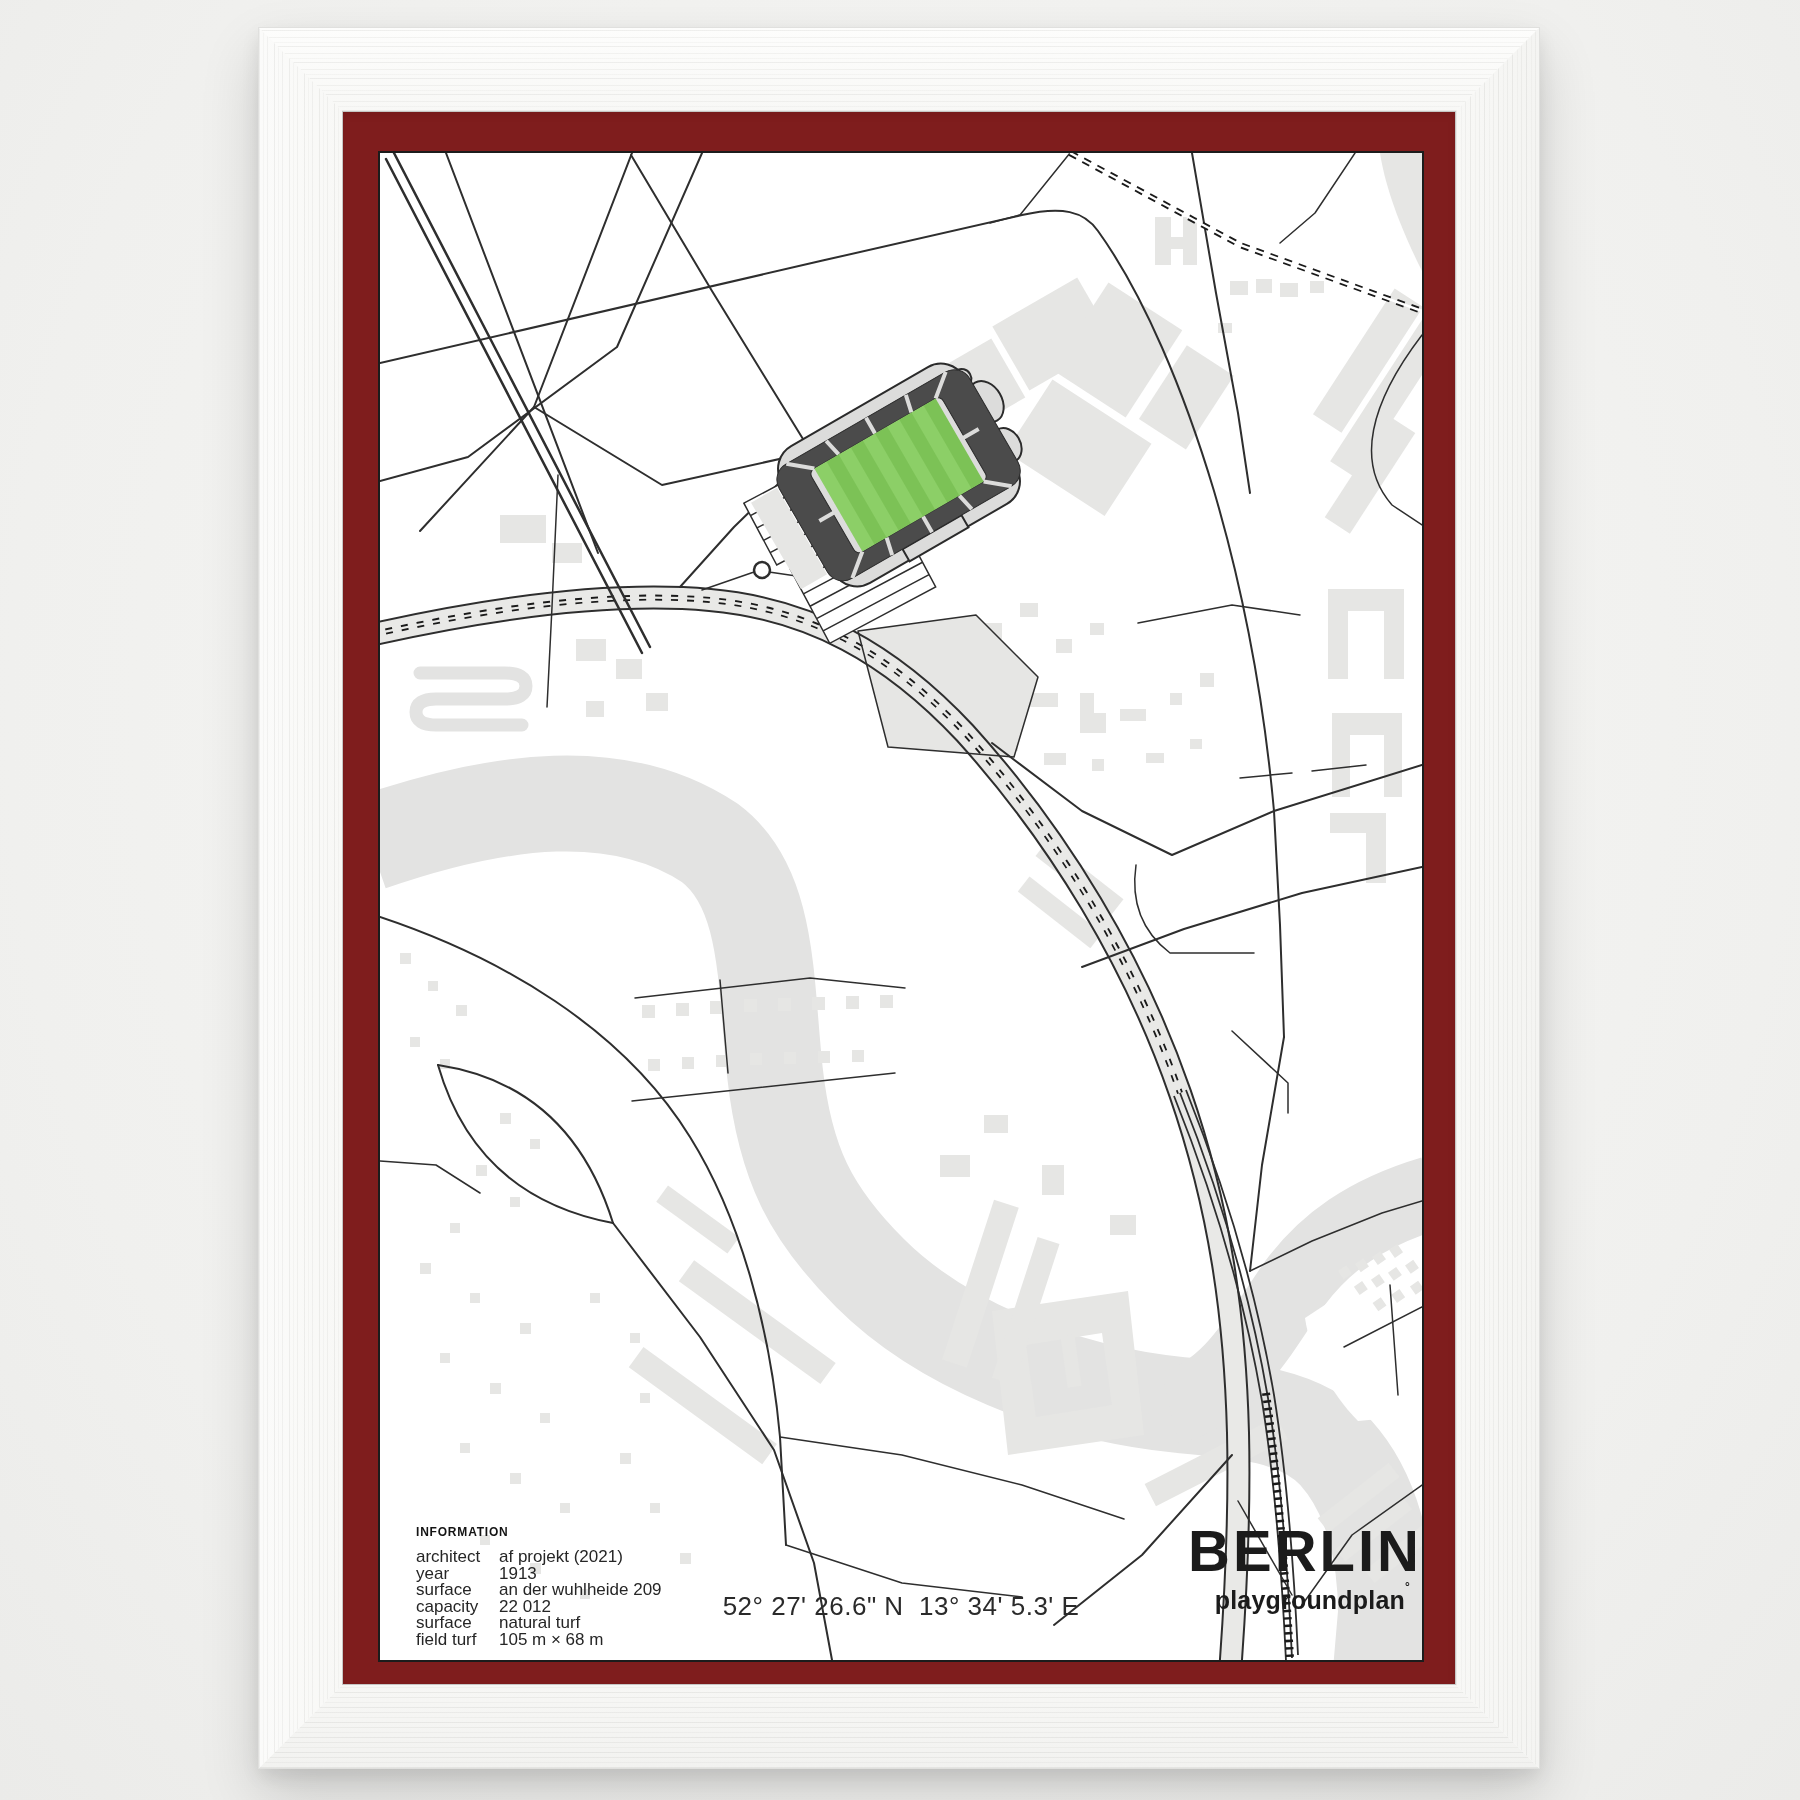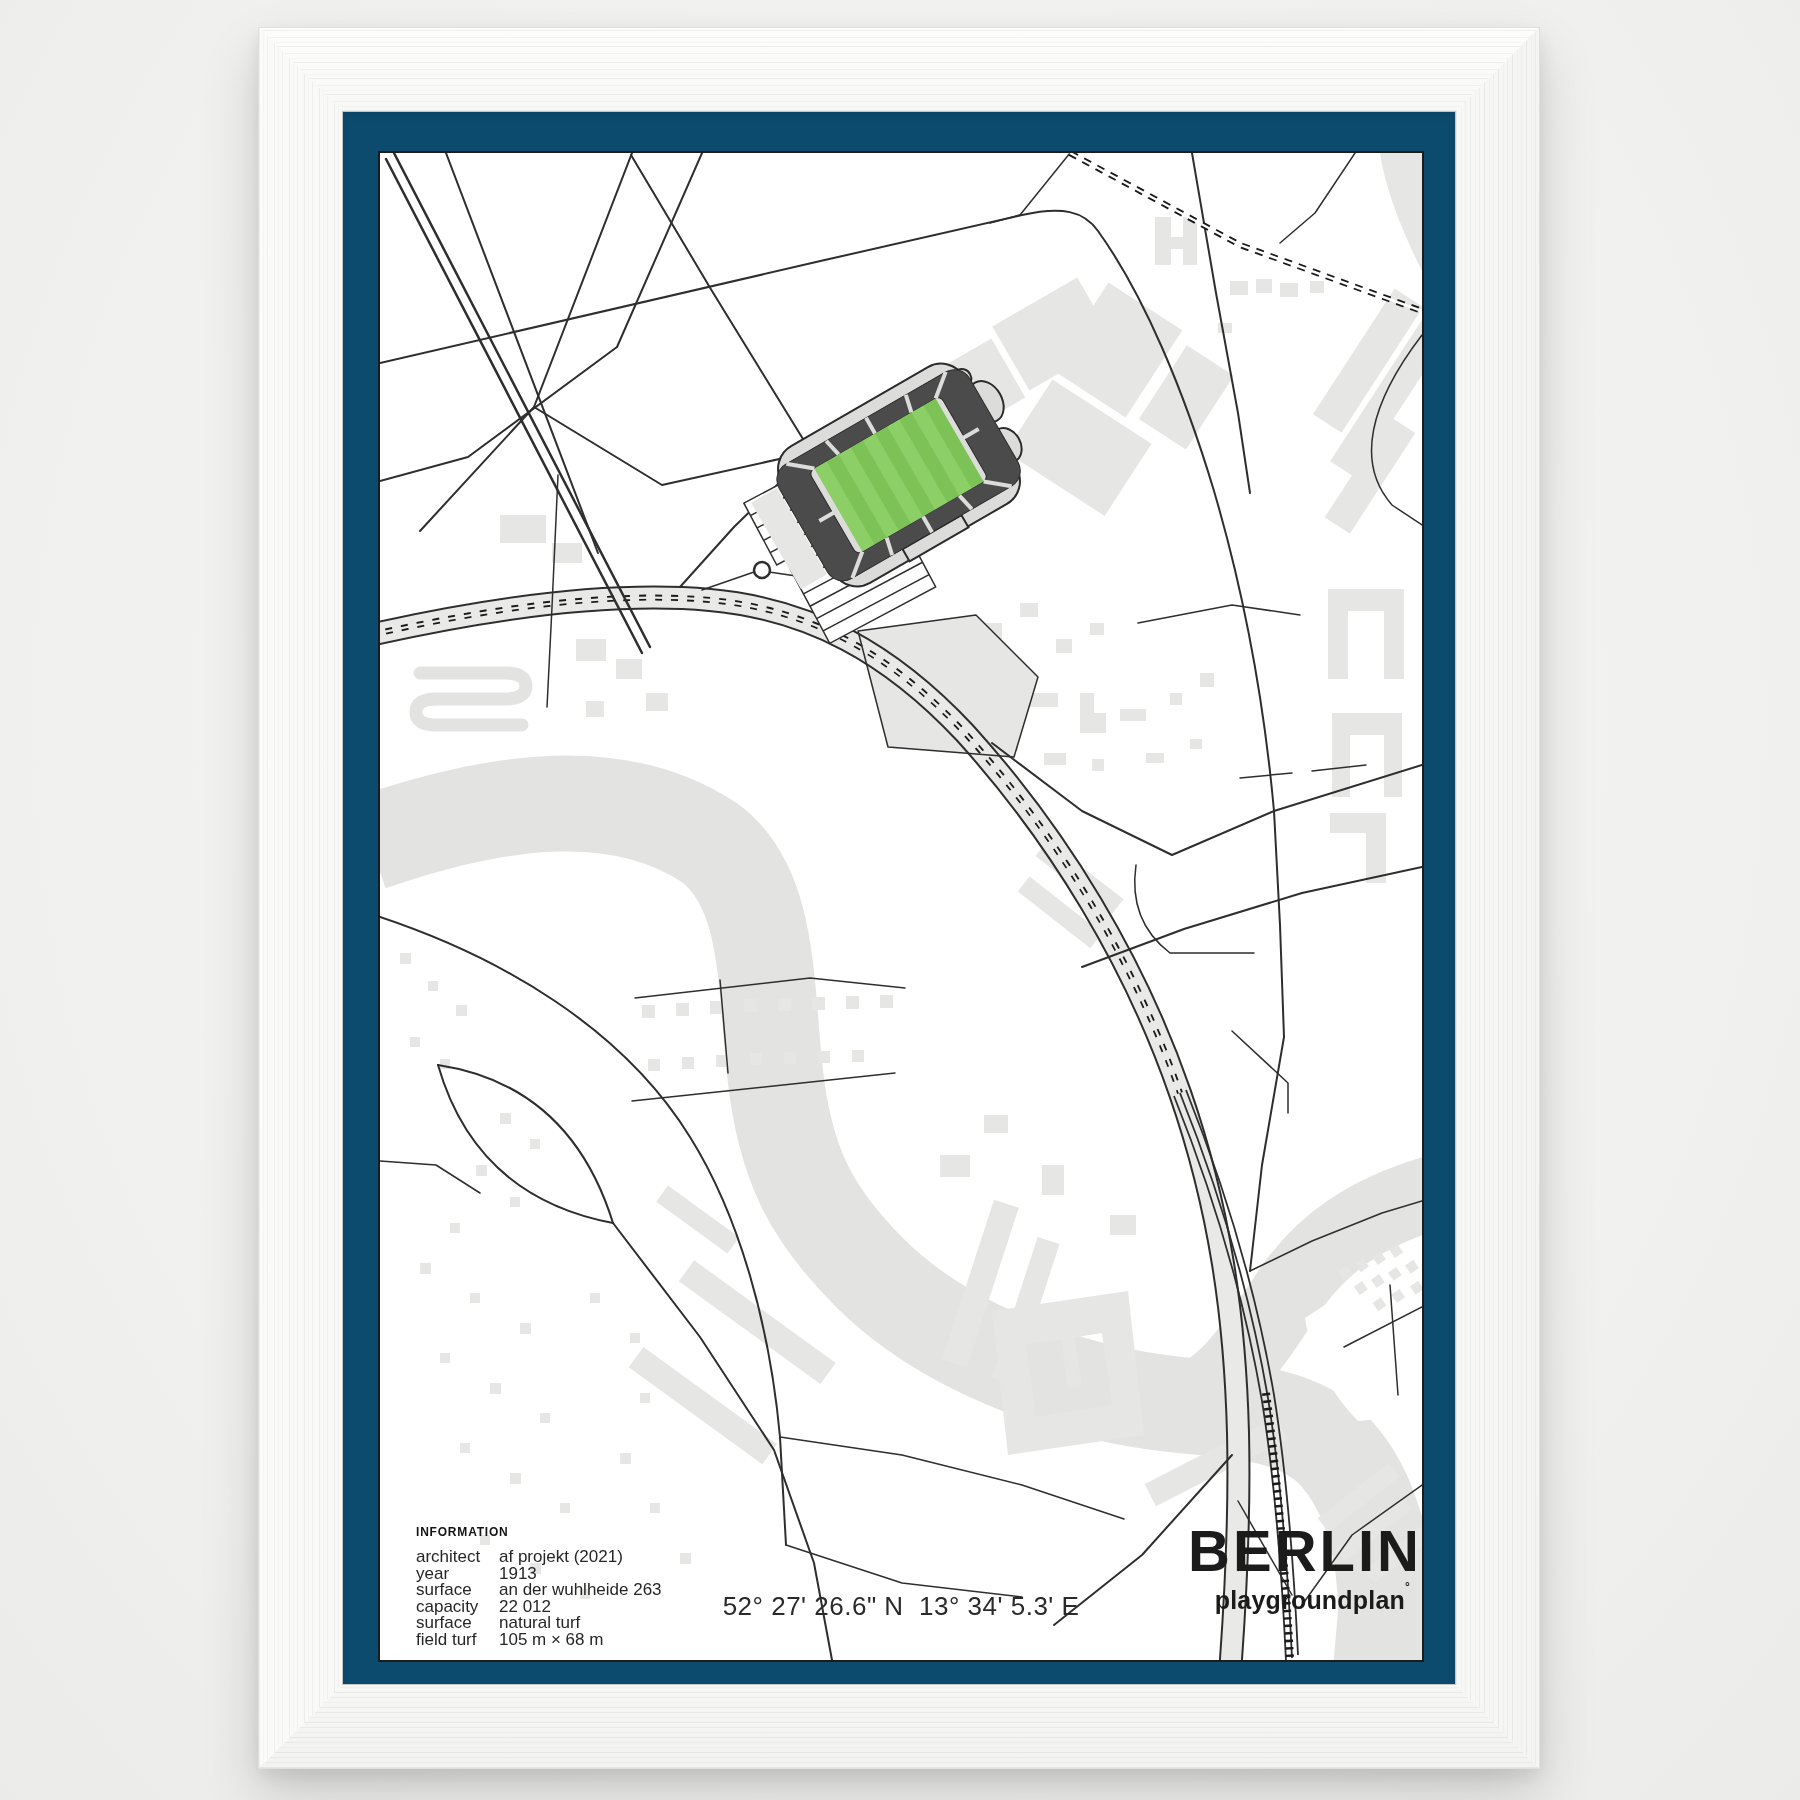--- a/index.html
+++ b/index.html
@@ -24,21 +24,21 @@
       background:
         repeating-linear-gradient(90deg, rgba(120,120,114,.10) 0 1px, transparent 1px 4px, rgba(120,120,114,.05) 4px 5px, transparent 5px 8px, rgba(120,120,114,.08) 8px 9px, transparent 9px 15px),
         linear-gradient(90deg,#fbfbfa,#f8f8f6);
       clip-path:polygon(0 0,100% 83px,100% calc(100% - 83px),0 100%);}
   .fs-right{right:0;top:0;width:83px;height:100%;
       background:
         repeating-linear-gradient(90deg, rgba(120,120,114,.11) 0 1px, transparent 1px 5px, rgba(120,120,114,.05) 5px 6px, transparent 6px 9px, rgba(120,120,114,.08) 9px 10px, transparent 10px 14px),
         linear-gradient(90deg,#f8f8f6,#f4f4f2);
       clip-path:polygon(0 83px,100% 0,100% 100%,0 calc(100% - 83px));}
   
-  .mat{position:absolute;inset:83px;background:#0c4a6e;
+  .mat{position:absolute;inset:83px;background:#7f1d1d;
        box-shadow:inset 0 0 0 1px #c6c6c4, inset 0 3px 8px rgba(0,0,0,.10);}
   .print{position:absolute;left:36px;top:40px;width:1042px;height:1507px;background:#fff;
          border:2px solid #1c1c1c;box-sizing:content-box;overflow:hidden;}
   .print svg{position:absolute;left:0;top:0;display:block;}
   
   .rd{stroke:#2e2e2e;fill:none;stroke-linecap:round;stroke-linejoin:round;stroke-width:2;}
   .w15{stroke-width:1.5;} .w25{stroke-width:2.5;}
   .b{fill:#e6e6e4;stroke:none;}
   
   .info{position:absolute;left:36px;top:1372px;color:#1e1e1e;}
@@ -243,21 +243,21 @@
                 <tr>
                   <td class="lbl">architect</td>
                   <td>af projekt (2021)</td>
                 </tr>
                 <tr>
                   <td class="lbl">year</td>
                   <td>1913</td>
                 </tr>
                 <tr>
                   <td class="lbl">surface</td>
-                  <td>an der wuhlheide 263</td>
+                  <td>an der wuhlheide 209</td>
                 </tr>
                 <tr>
                   <td class="lbl">capacity</td>
                   <td>22 012</td>
                 </tr>
                 <tr>
                   <td class="lbl">surface</td>
                   <td>natural turf</td>
                 </tr>
                 <tr>

